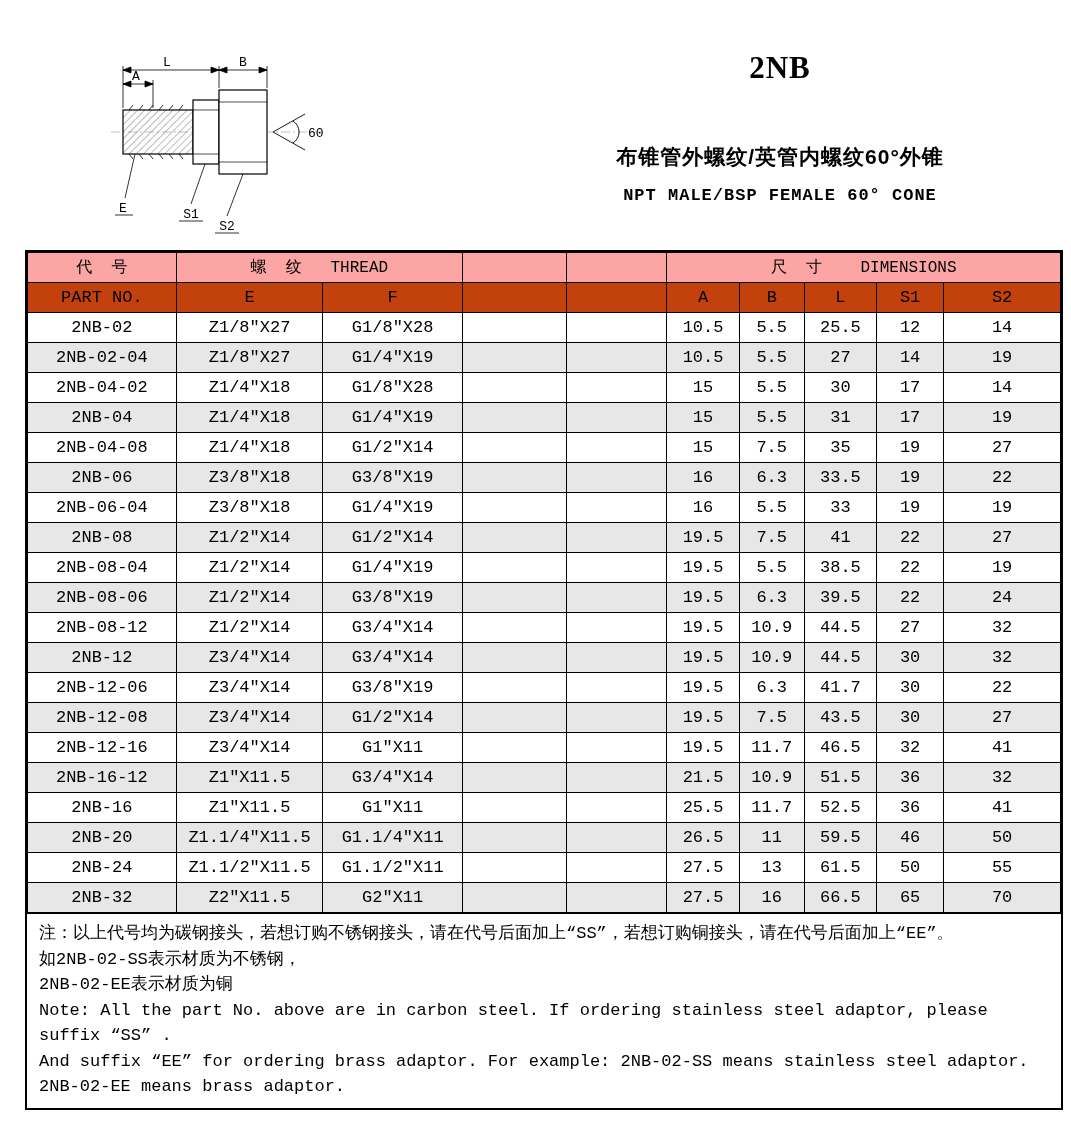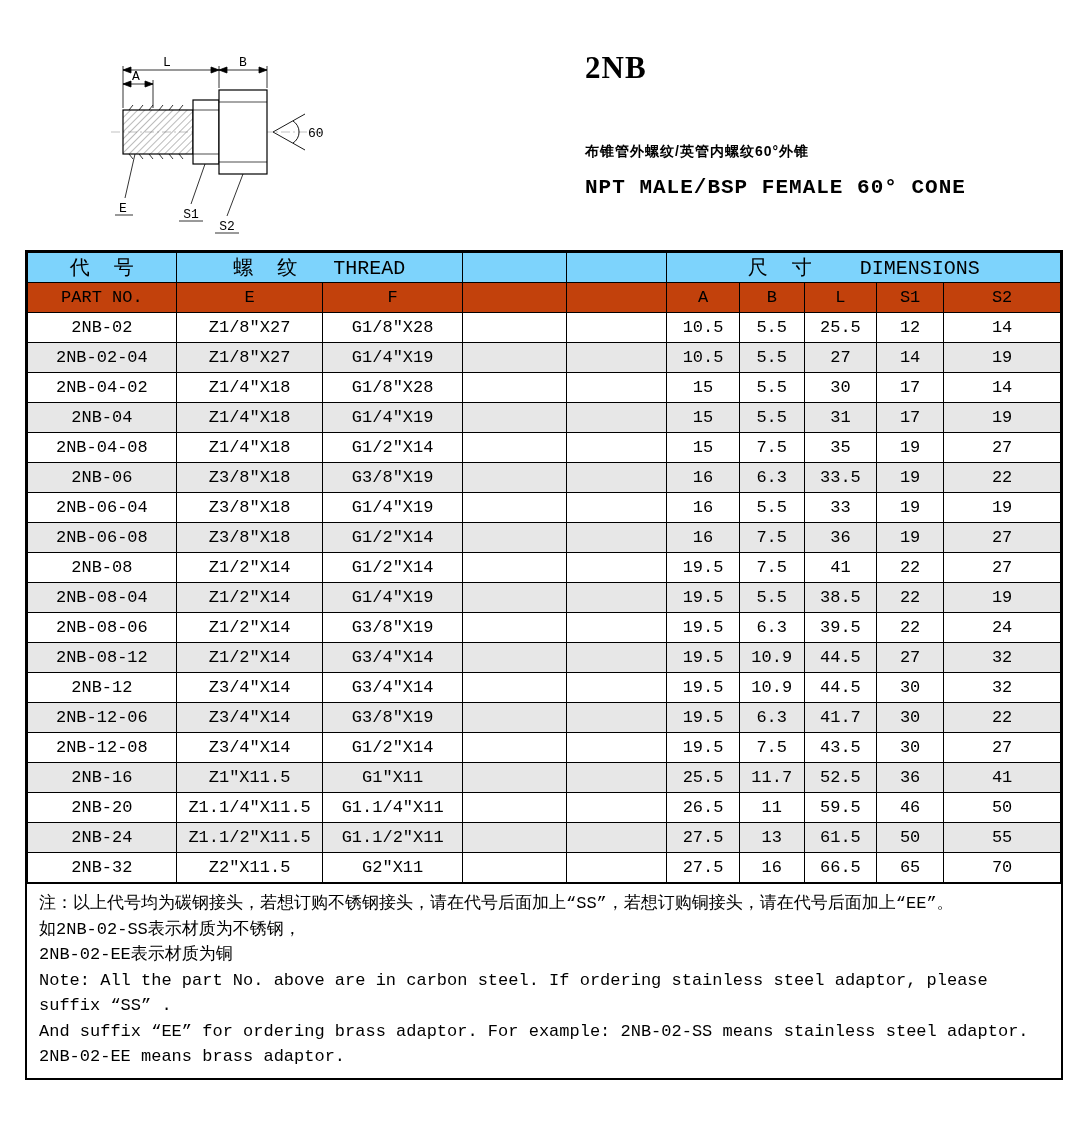--- a/index.html
+++ b/index.html
@@ -17,48 +17,48 @@
   }
 
   
   .drawing { position:absolute; left:105px; top:36px; }
   .drawing text {
     font-family:"Liberation Mono","DejaVu Sans Mono",monospace;
     font-size:13px; fill:#000;
   }
 
   
-  .titleblock { position:absolute; left:585px; top:50px; width:390px; }
+  .titleblock { position:absolute; left:585px; top:50px; width:390px; text-align:center; }
   .model {
     font-family:"Liberation Serif","DejaVu Serif",serif;
     font-size:31px; font-weight:bold; letter-spacing:1px;
   }
   .title-cn {
     margin-top:57px;
     font-family:"Liberation Sans","DejaVu Sans",sans-serif;
-    font-size:14px; font-weight:bold; letter-spacing:1px;
+    font-size:21px; font-weight:bold; letter-spacing:1px;
   }
   .title-en {
     margin-top:15px;
-    font-size:21px; font-weight:bold; letter-spacing:1px;
+    font-size:17px; font-weight:bold; letter-spacing:1px;
   }
 
   
   .sheet {
     position:absolute; left:25px; top:250px; width:1038px;
     border:2px solid #000; background:#fff;
   }
   table { width:100%; border-collapse:collapse; table-layout:fixed; }
   td {
     border:1px solid #000;
     text-align:center; vertical-align:middle;
     font-size:17px; height:30px;
     padding:0 2px; overflow:hidden; white-space:nowrap;
   }
-  thead tr.h1 td { background:#7dd3fc; font-size:20px; white-space:pre;text-align:center; }
+  thead tr.h1 td { background:#fca5a5; font-size:16px; white-space:pre;text-align:center; }
   thead tr.h2 td { background:#c2410c; font-size:17px; }
   tbody tr:nth-child(even) td { background:#e7e7e7; }
 
   .note {
     border-top:1px solid #000;
     padding:7px 12px 8px 12px;
     font-size:17px; line-height:1.5; text-align:left;
   }
 </style>
 </head>
@@ -269,32 +269,20 @@
             <td>G1/4″X19</td>
             <td></td>
             <td></td>
             <td>16</td>
             <td>5.5</td>
             <td>33</td>
             <td>19</td>
             <td>19</td>
           </tr>
           <tr>
-            <td>2NB-06-08</td>
-            <td>Z3/8″X18</td>
-            <td>G1/2″X14</td>
-            <td></td>
-            <td></td>
-            <td>16</td>
-            <td>7.5</td>
-            <td>36</td>
-            <td>19</td>
-            <td>27</td>
-          </tr>
-          <tr>
             <td>2NB-08</td>
             <td>Z1/2″X14</td>
             <td>G1/2″X14</td>
             <td></td>
             <td></td>
             <td>19.5</td>
             <td>7.5</td>
             <td>41</td>
             <td>22</td>
             <td>27</td>
@@ -363,20 +351,44 @@
             <td>2NB-12-08</td>
             <td>Z3/4″X14</td>
             <td>G1/2″X14</td>
             <td></td>
             <td></td>
             <td>19.5</td>
             <td>7.5</td>
             <td>43.5</td>
             <td>30</td>
             <td>27</td>
+          </tr>
+          <tr>
+            <td>2NB-12-16</td>
+            <td>Z3/4″X14</td>
+            <td>G1″X11</td>
+            <td></td>
+            <td></td>
+            <td>19.5</td>
+            <td>11.7</td>
+            <td>46.5</td>
+            <td>32</td>
+            <td>41</td>
+          </tr>
+          <tr>
+            <td>2NB-16-12</td>
+            <td>Z1″X11.5</td>
+            <td>G3/4″X14</td>
+            <td></td>
+            <td></td>
+            <td>21.5</td>
+            <td>10.9</td>
+            <td>51.5</td>
+            <td>36</td>
+            <td>32</td>
           </tr>
           <tr>
             <td>2NB-16</td>
             <td>Z1″X11.5</td>
             <td>G1″X11</td>
             <td></td>
             <td></td>
             <td>25.5</td>
             <td>11.7</td>
             <td>52.5</td>

